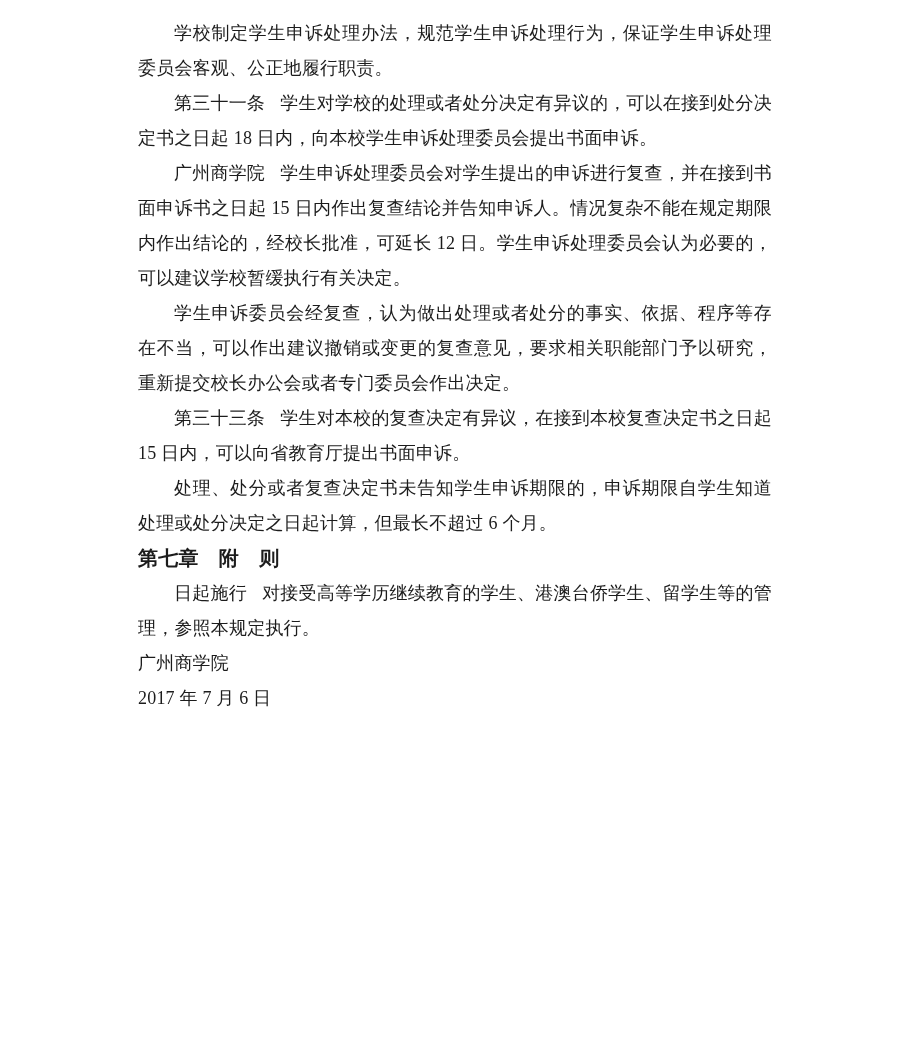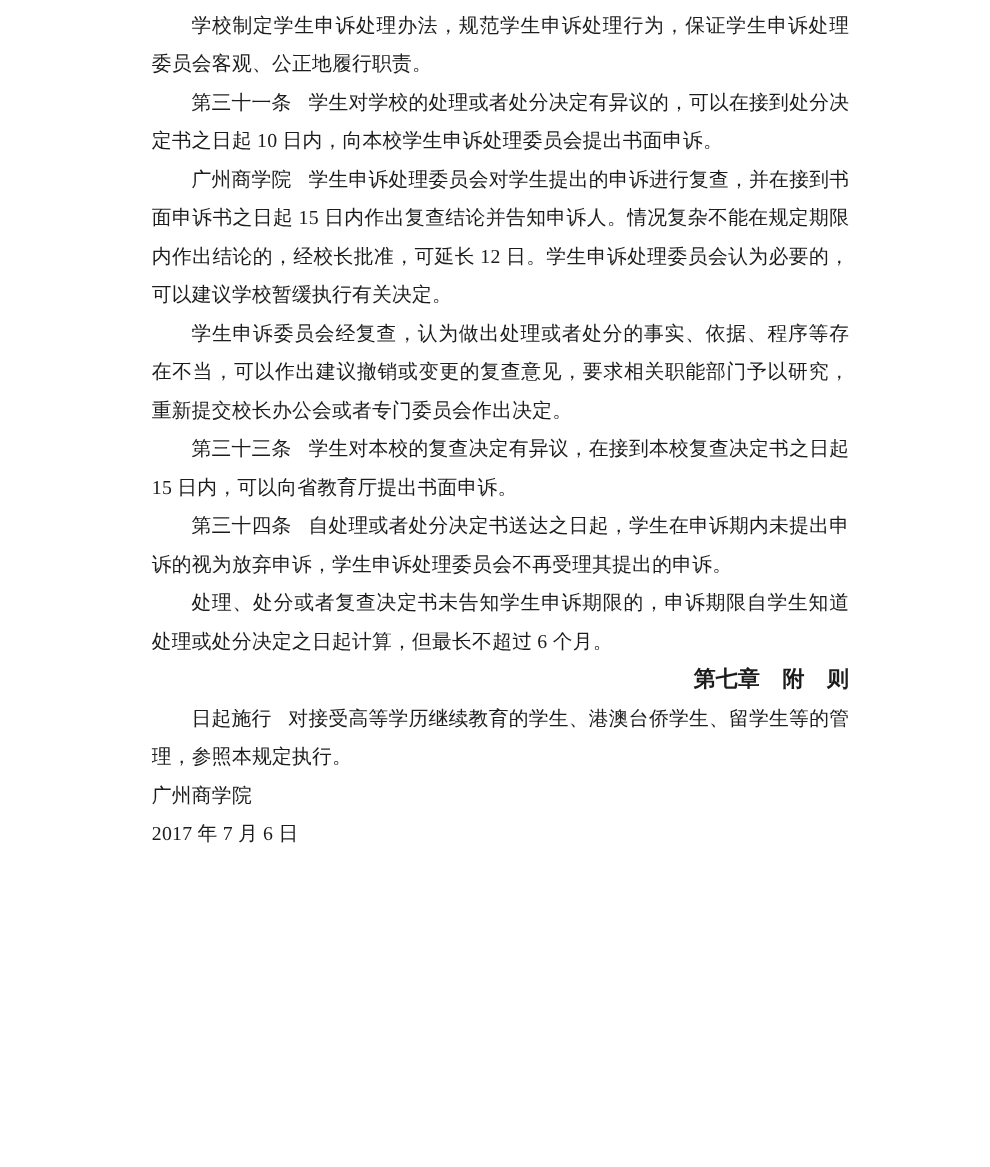--- a/index.html
+++ b/index.html
@@ -11,35 +11,35 @@
     position: relative;
     width: 900px;
     height: 1061px;
     background: #ffffff;
     overflow: hidden;
     font-family: "Liberation Serif", "DejaVu Serif", serif;
   }
   .content {
     box-sizing: border-box;
     width: 100%;
-    padding: 6px 128px 0 138px;
+    padding: 16px 128px 0 138px;
     font-size: 18px;
     line-height: 35px;
     color: #1c1c1c;
     letter-spacing: 0.2px;
   }
   .content p {
     margin: 0;
   }
   p.body {
     text-align: justify;
     text-indent: 2em;
   }
   p.heading {
-    text-align: right;
+    text-align: left;
     text-indent: 0;
     font-weight: 700;
     font-size: 20px;
     line-height: 35px;
   }
   p.signature, p.date {
     text-align: left;
     text-indent: 0;
     padding-right: 5px;
   }
@@ -47,24 +47,23 @@
     font-weight: 400;
     margin-right: 0.85em;
   }
 </style>
 </head>
 <body>
 
 <div class="page">
   <div class="content" id="doc-content" style="color: rgb(28, 28, 28);">
       <p class="body"><span>学校制定学生申诉处理办法，规范学生申诉处理行为，保证学生申诉处理委员会客观、公正地履行职责。</span></p>
-      <p class="body"><b class="article-num">第三十一条</b><span>学生对学校的处理或者处分决定有异议的，可以在接到处分决定书之日起 10 日内，向本校学生申诉处理委员会提出书面申诉。</span></p>
+      <p class="body"><b class="article-num">第三十一条</b><span>学生对学校的处理或者处分决定有异议的，可以在接到处分决定书之日起 18 日内，向本校学生申诉处理委员会提出书面申诉。</span></p>
       <p class="body"><b class="article-num">广州商学院</b><span>学生申诉处理委员会对学生提出的申诉进行复查，并在接到书面申诉书之日起 15 日内作出复查结论并告知申诉人。情况复杂不能在规定期限内作出结论的，经校长批准，可延长 12 日。学生申诉处理委员会认为必要的，可以建议学校暂缓执行有关决定。</span></p>
       <p class="body"><span>学生申诉委员会经复查，认为做出处理或者处分的事实、依据、程序等存在不当，可以作出建议撤销或变更的复查意见，要求相关职能部门予以研究，重新提交校长办公会或者专门委员会作出决定。</span></p>
       <p class="body"><b class="article-num">第三十三条</b><span>学生对本校的复查决定有异议，在接到本校复查决定书之日起 15 日内，可以向省教育厅提出书面申诉。</span></p>
-      <p class="body"><b class="article-num">第三十四条</b><span>自处理或者处分决定书送达之日起，学生在申诉期内未提出申诉的视为放弃申诉，学生申诉处理委员会不再受理其提出的申诉。</span></p>
       <p class="body"><span>处理、处分或者复查决定书未告知学生申诉期限的，申诉期限自学生知道处理或处分决定之日起计算，但最长不超过 6 个月。</span></p>
       <p class="heading"><span>第七章　附　则</span></p>
       <p class="body"><b class="article-num">日起施行</b><span>对接受高等学历继续教育的学生、港澳台侨学生、留学生等的管理，参照本规定执行。</span></p>
       <p class="signature"><span>广州商学院</span></p>
       <p class="date"><span>2017 年 7 月 6 日</span></p>
     </div>
 </div>
 
 </body></html>

